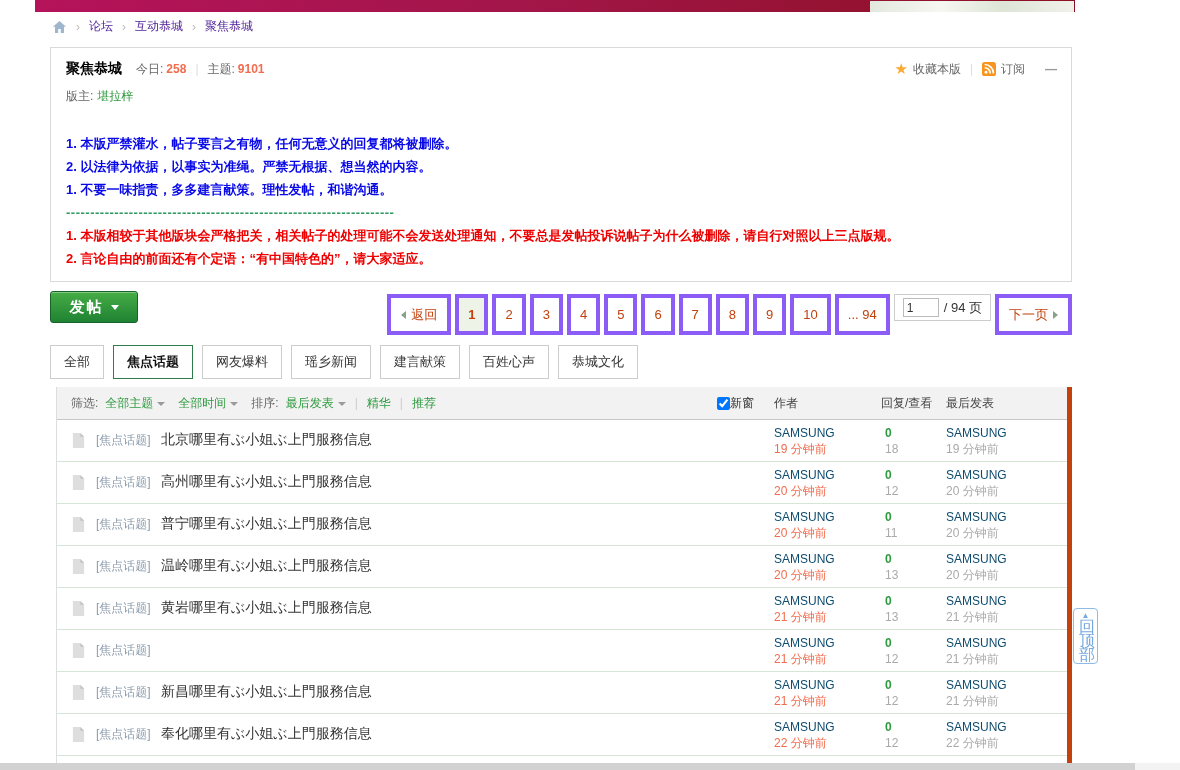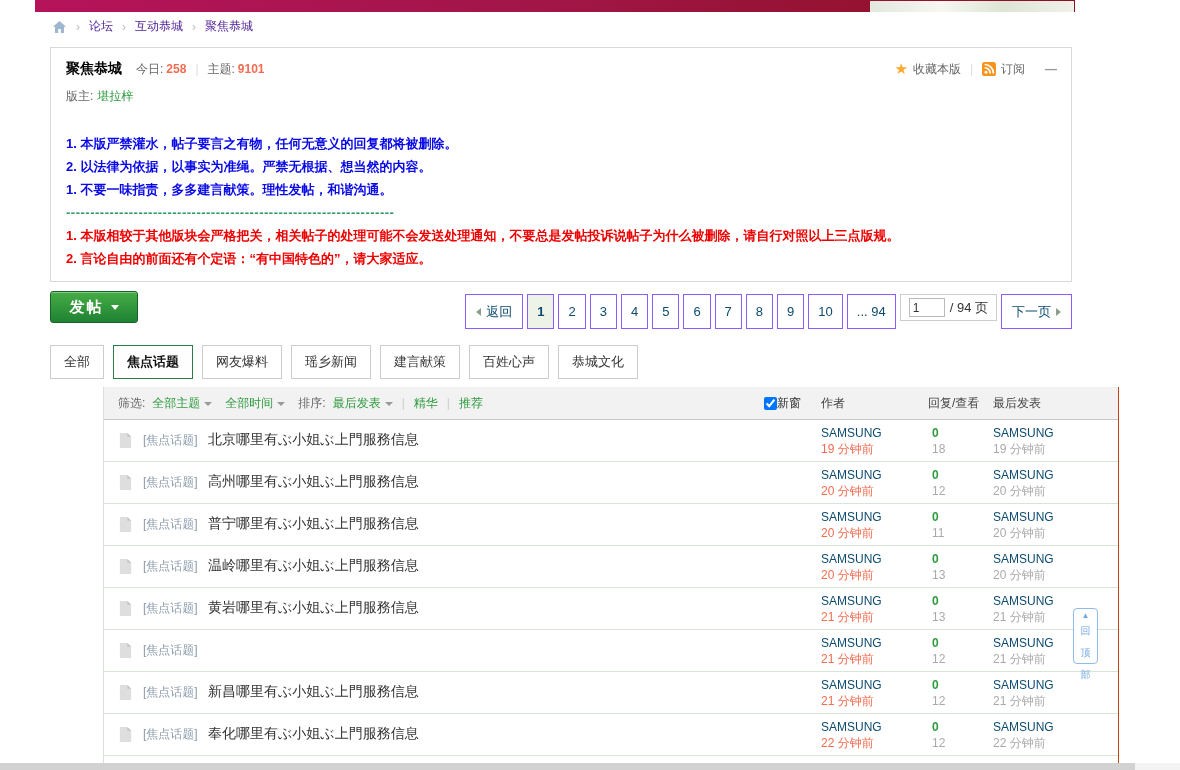--- a/index.html
+++ b/index.html
@@ -47,42 +47,42 @@
     background:linear-gradient(#46ad45,#1f8233); color:#fff; font-size:15px;
     font-weight:bold; display:flex; align-items:center; justify-content:center; gap:7px;
     box-shadow:inset 0 1px 0 rgba(255,255,255,.35); cursor:pointer;
     letter-spacing:2px; }
   .caret-down-w { width:0; height:0; border-left:4px solid transparent;
     border-right:4px solid transparent; border-top:5px solid #fff; }
 
   
   .pagination { position:absolute; top:294px; right:108px; display:flex; gap:4px;
     font-size:13px; }
-  .pg { height:35px; border:1px solid #8b5cf6; background:#fff; display:flex;
-    align-items:center; padding:0 10px; color:#0c4a6e; cursor:pointer; text-decoration:none; }
+  .pg { height:41px; border:4px solid #8b5cf6; background:#fff; display:flex;
+    align-items:center; padding:0 10px; color:#c2410c; cursor:pointer; text-decoration:none; }
   .pg.num { padding:0 9px; }
   .pg.active { background:#edf3e7; font-weight:bold; cursor:default; }
   .tri-left { width:0; height:0; border-top:4px solid transparent; border-bottom:4px solid transparent;
     border-right:5px solid #8aa08a; margin-right:5px; }
   .tri-right { width:0; height:0; border-top:4px solid transparent; border-bottom:4px solid transparent;
     border-left:5px solid #8aa08a; margin-left:5px; }
   .pg-jump { height:27px; border:1px solid #ccc; background:#fff; display:flex;
     align-items:center; padding:0 8px; gap:5px; color:#333; }
   .pg-jump input { width:36px; height:19px; border:1px solid #bbb; font-size:12px;
     padding:0 3px; color:#333; font-family:inherit; }
 
   
   .tabs { position:absolute; left:50px; top:345px; display:flex; gap:9px; font-size:13px; }
   .tab { height:30px; border:1px solid #ccc; background:#fff; display:flex;
     align-items:center; padding:16px 13px; color:#333; cursor:pointer; }
   .tab.active { border-color:#2c7d4a; font-weight:bold; color:#111; background:#fdfefd; }
 
   
   .ttable { position:absolute; left:56px; top:387px; width:1016px; height:376px;
-    border-left:1px solid #ddd; border-right:1px solid #c2410c; overflow:hidden; background:#fff;margin-left:47px; }
+    border-left:1px solid #ddd; border-right:5px solid #c2410c; overflow:hidden; background:#fff; }
   .filterbar { position:relative; height:33px; background:#f2f2f2;
     border-bottom:1px solid #c8c8c8; display:flex; align-items:center;
     padding-left:14px; font-size:12px; color:#666; }
   .filterbar a { color:#2e9b3f; text-decoration:none; cursor:pointer; }
   .f-gap { margin-left:7px; }
   .caret-down-g { width:0; height:0; border-left:4px solid transparent;
     border-right:4px solid transparent; border-top:4px solid #9a9a9a; margin:2px 0 0 4px;
     display:inline-block; }
   .f-pipe { color:#ccc; margin:0 9px; }
   .f-newwin { position:absolute; left:660px; top:0; height:33px; display:flex;
@@ -105,21 +105,21 @@
   .c-reply .l1 { color:#2e9b3f; font-weight:bold; }
   .c-reply .l2 { color:#aaa; }
   .c-last .l2 { color:#aaa; }
 
   
   .backtop { position:absolute; left:1073px; top:608px; width:25px; height:56px;
     border:1px solid #8fbbe8; border-radius:4px; background:#fff; color:#74a8de;
     display:flex; flex-direction:column; align-items:center; padding-top:2px;
     cursor:pointer; }
   .backtop .up { font-size:8px; line-height:9px; color:#74a8de; }
-  .backtop .txt { width:13px; font-size:10px; line-height:22px; word-break:break-all;
+  .backtop .txt { width:13px; font-size:16px; line-height:14px; word-break:break-all;
     text-align:center; }
 
   
   .hscroll { position:absolute; left:0; top:763px; width:1180px; height:7px; background:#f3f3f3; }
   .hscroll .thumb { position:absolute; left:0; top:0; width:1135px; height:7px; background:#d2d2d2; cursor:pointer; }
 </style>
 </head>
 <body>
 
 <div class="page">

